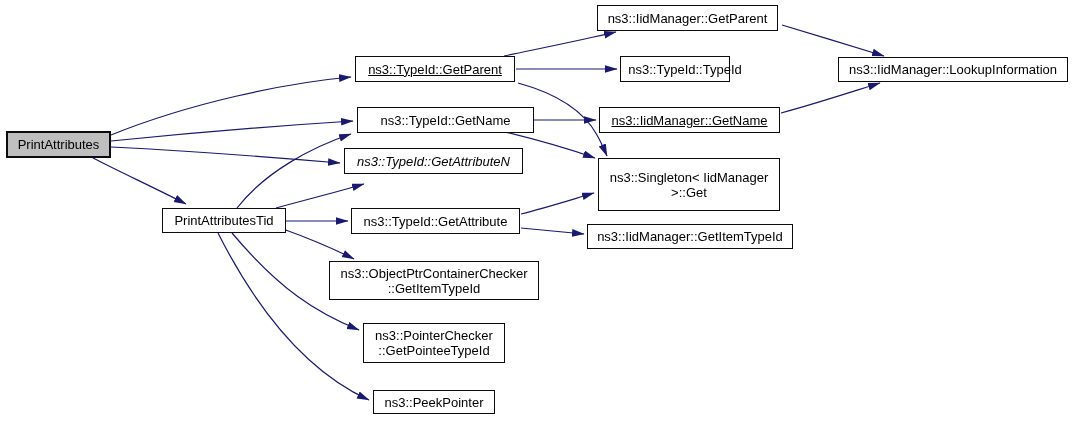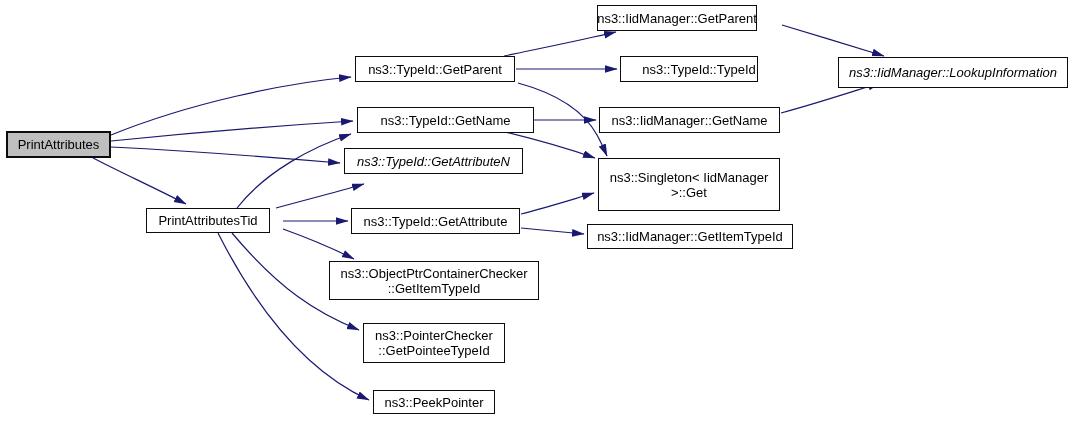--- a/index.html
+++ b/index.html
@@ -57,24 +57,24 @@
       <path d="M505,132 C538,140 566,148 595,158" class="edge" marker-end="url(#arrow)"></path>
       <path d="M521,214 C545,208 567,201 594,193" class="edge" marker-end="url(#arrow)"></path>
       <path d="M521,228 C541,230 562,232 584,234" class="edge" marker-end="url(#arrow)"></path>
       <path d="M782,25 C815,35 852,46 884,56" class="edge" marker-end="url(#arrow)"></path>
       <path d="M781,113 C815,104 848,93 880,83" class="edge" marker-end="url(#arrow)"></path>
     </svg>
   <div id="nodes-layer">
       <div class="node highlight" style="left: 6px; top: 131px; width: 105px; height: 27px;">
         <span class="node-line">PrintAttributes</span>
       </div>
-      <div class="node" style="left: 146px; top: 208px; width: 124px; height: 25px; justify-content: center;">
+      <div class="node" style="left: 162px; top: 208px; width: 124px; height: 25px; justify-content: center;">
         <span class="node-line">PrintAttributesTid</span>
       </div>
-      <div class="node" style="left: 355px; top: 56px; width: 160px; height: 26px;">
+      <div class="node" style="left: 355px; top: 56px; width: 160px; height: 26px; text-decoration: underline;">
         <span class="node-line">ns3::TypeId::GetParent</span>
       </div>
       <div class="node" style="left: 357px; top: 107px; width: 177px; height: 26px;">
         <span class="node-line">ns3::TypeId::GetName</span>
       </div>
       <div class="node" style="left: 344px; top: 148px; width: 179px; height: 26px; font-style: italic;">
         <span class="node-line">ns3::TypeId::GetAttributeN</span>
       </div>
       <div class="node" style="left: 351px; top: 208px; width: 169px; height: 26px;">
         <span class="node-line">ns3::TypeId::GetAttribute</span>
@@ -83,33 +83,33 @@
         <span class="node-line">ns3::ObjectPtrContainerChecker</span>
         <span class="node-line">::GetItemTypeId</span>
       </div>
       <div class="node" style="left: 363px; top: 323px; width: 142px; height: 40px;">
         <span class="node-line">ns3::PointerChecker</span>
         <span class="node-line">::GetPointeeTypeId</span>
       </div>
       <div class="node" style="left: 373px; top: 390px; width: 122px; height: 24px;">
         <span class="node-line">ns3::PeekPointer</span>
       </div>
-      <div class="node" style="left: 597px; top: 5px; width: 160px; height: 26px;">
+      <div class="node" style="left: 597px; top: 5px; width: 181px; height: 26px;">
         <span class="node-line">ns3::IidManager::GetParent</span>
       </div>
-      <div class="node" style="left: 620px; top: 56px; width: 138px; height: 26px; padding-left: 20px;">
+      <div class="node" style="left: 620px; top: 56px; width: 110px; height: 26px; padding-left: 20px;">
         <span class="node-line">ns3::TypeId::TypeId</span>
       </div>
-      <div class="node" style="left: 599px; top: 107px; width: 181px; height: 26px;">
+      <div class="node" style="left: 599px; top: 107px; width: 181px; height: 26px; text-decoration: underline;">
         <span class="node-line">ns3::IidManager::GetName</span>
       </div>
       <div class="node" style="left: 598px; top: 158px; width: 182px; height: 53px;">
         <span class="node-line">ns3::Singleton&lt; IidManager</span>
         <span class="node-line">&gt;::Get</span>
       </div>
       <div class="node" style="left: 587px; top: 224px; width: 206px; height: 25px;">
         <span class="node-line">ns3::IidManager::GetItemTypeId</span>
       </div>
-      <div class="node" style="left: 838px; top: 57px; width: 230px; height: 31px; font-style: italic;">
+      <div class="node" style="left: 838px; top: 57px; width: 230px; height: 25px;">
         <span class="node-line">ns3::IidManager::LookupInformation</span>
       </div>
     </div>
 </div>
 
 </body></html>

